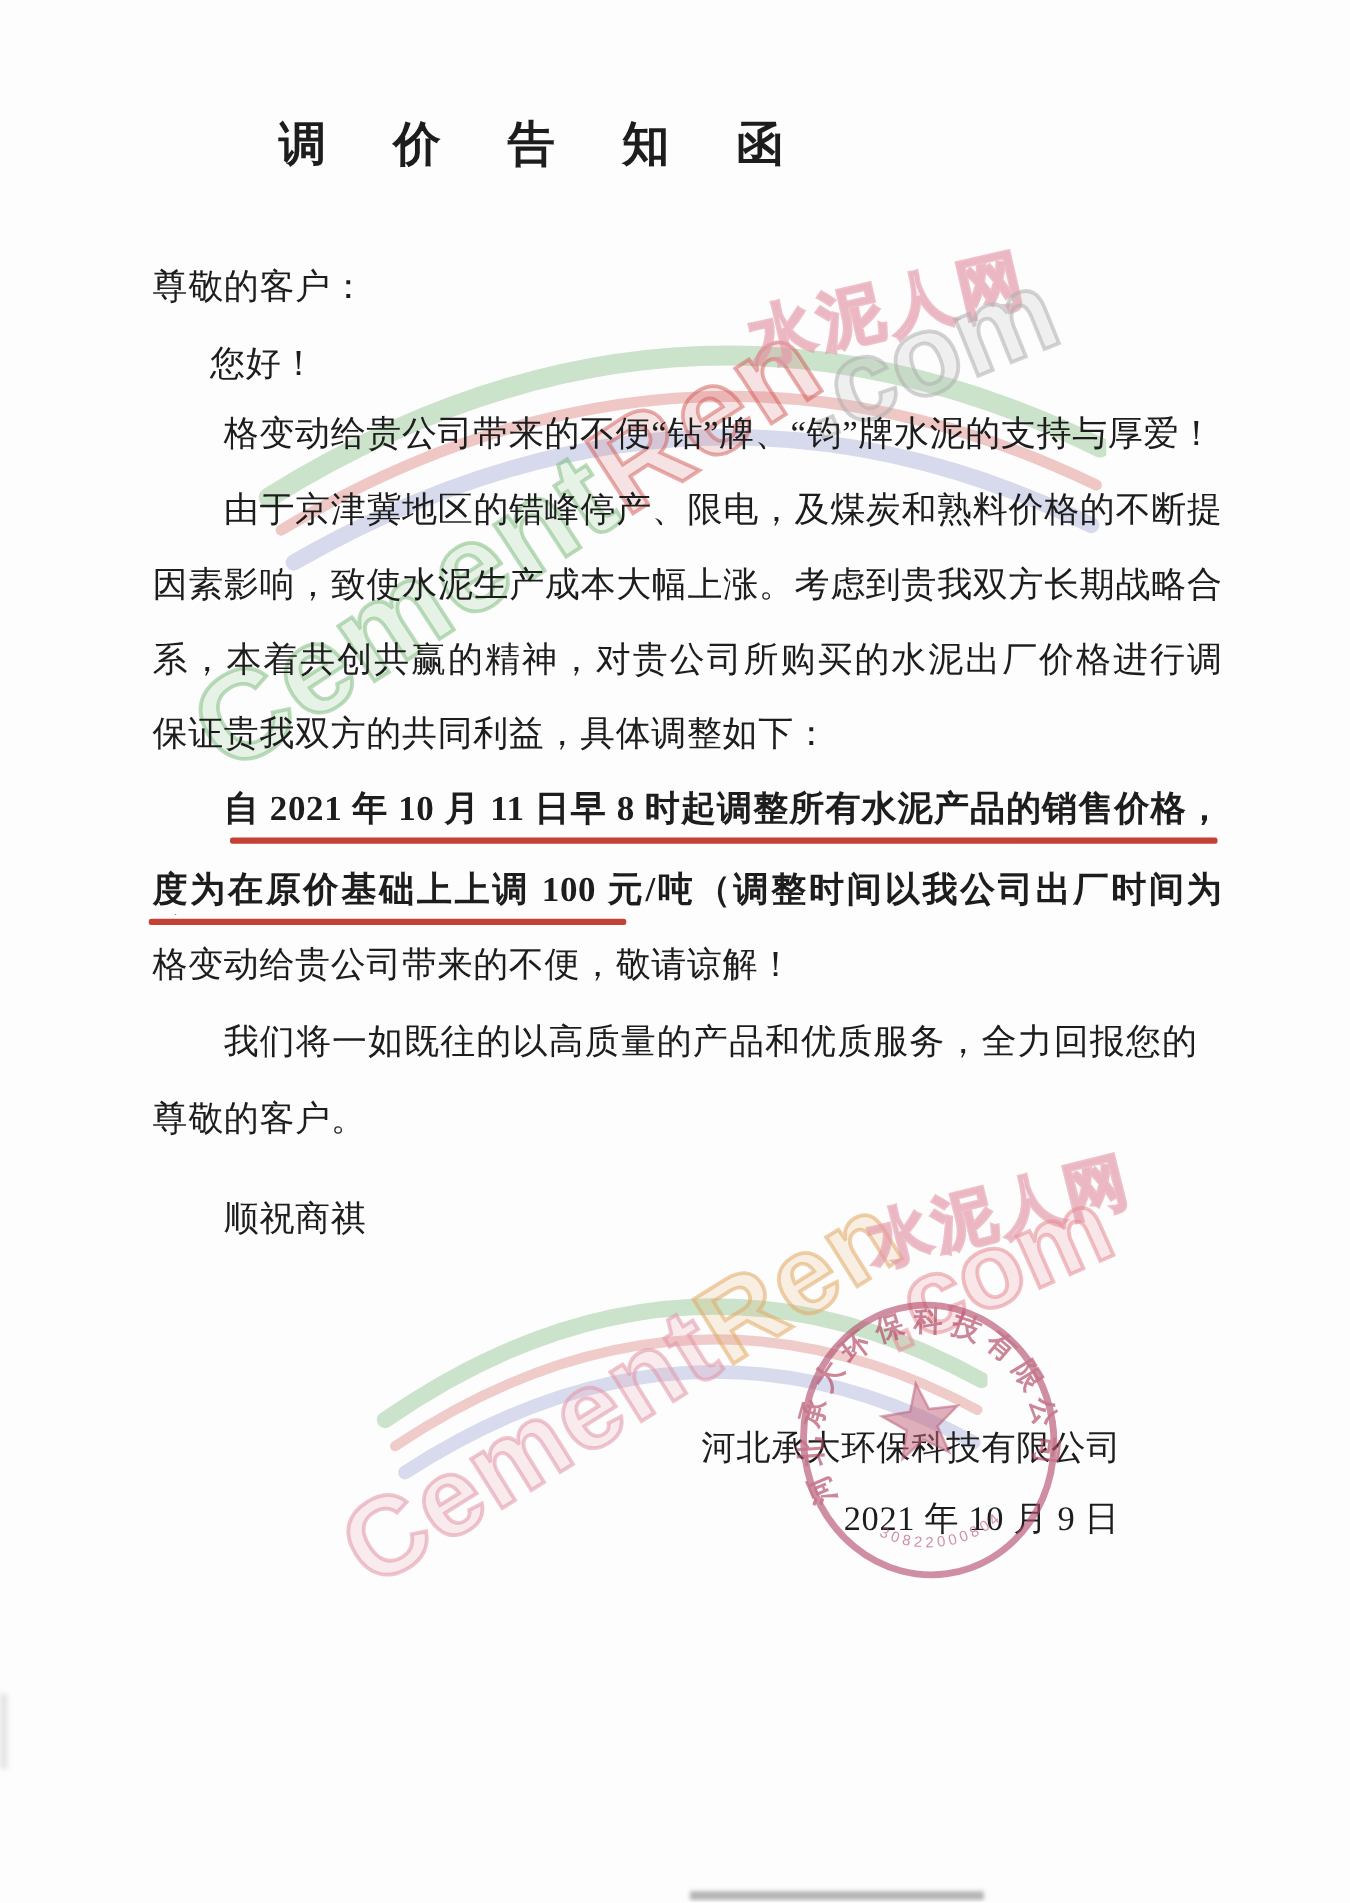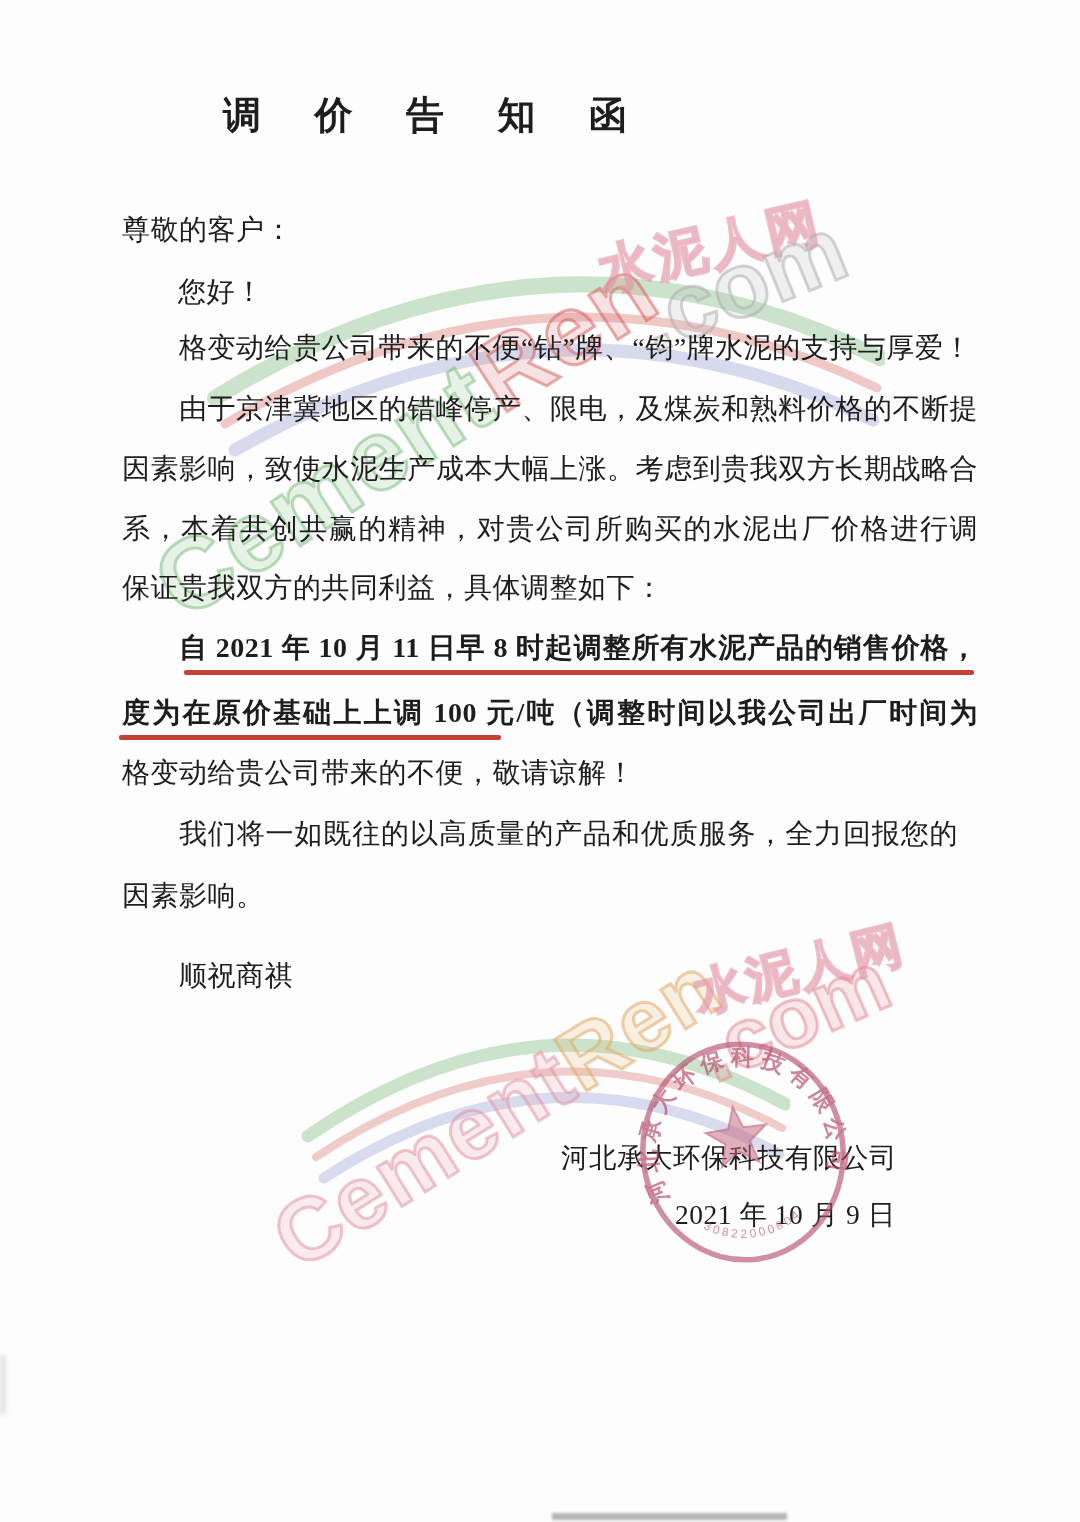--- a/index.html
+++ b/index.html
@@ -64,21 +64,21 @@
   <div class="wm wm-cn" style="left:695px; top:962px; font-size:50px; letter-spacing:4px; transform:rotate(-14deg);
               color:rgba(226,152,168,0.22); -webkit-text-stroke:2.5px rgba(226,152,168,0.6);">水泥人网</div>
 
   <div class="wm wm-com" style="left:703px; top:1008px; font-size:85px; transform:rotate(-24deg);
               color:rgba(230,140,150,0.2); -webkit-text-stroke:3px rgba(230,140,150,0.55);">.com</div>
 
   <div class="title">调 价 告 知 函</div>
 
   <div class="line" style="left:122px; top:213px;">尊敬的客户：</div>
 
-  <div class="line" style="left:178px; top:275px;">您好！</div>
+  <div class="line" style="left:168px; top:275px;">您好！</div>
 
   <div class="line" style="left:179px; top:331px;">格变动给贵公司带来的不便“钻”牌、“钧”牌水泥的支持与厚爱！</div>
 
   <div class="line just" style="left:179px; top:392px; width:799px;">由于京津冀地区的错峰停产、限电，及煤炭和熟料价格的不断提升等</div>
 
   <div class="line just" style="left:122px; top:452px; width:856px;">因素影响，致使水泥生产成本大幅上涨。考虑到贵我双方长期战略合作关</div>
 
   <div class="line just" style="left:122px; top:512px; width:856px;">系，本着共创共赢的精神，对贵公司所购买的水泥出厂价格进行调整，以</div>
 
   <div class="line" style="left:122px; top:571px;">保证贵我双方的共同利益，具体调整如下：</div>
@@ -87,21 +87,21 @@
 
   <div class="line just bold" style="left:122px; top:696px; width:856px;">度为在原价基础上上调 100 元/吨（调整时间以我公司出厂时间为准），因价</div>
 
   <div class="redbar" style="left:184px; top:670px; width:790px;"></div>
   <div class="redbar" style="left:119px; top:735px; width:382px;"></div>
 
   <div class="line" style="left:122px; top:756px;">格变动给贵公司带来的不便，敬请谅解！</div>
 
   <div class="line just" style="left:179px; top:817px; width:779px;">我们将一如既往的以高质量的产品和优质服务，全力回报您的厚</div>
 
-  <div class="line" style="left:122px; top:879px;">因素影响。</div>
+  <div class="line" style="left:122px; top:879px;">尊敬的客户。</div>
 
   <div class="line" style="left:179px; top:959px;">顺祝商祺</div>
 
   <div class="line" style="left:561px; top:1141px; font-size:27.5px;">河北承大环保科技有限公司</div>
 
   <div class="line" style="left:627px; top:1198px; font-size:27.5px;margin-left:48px;">2021 年 10 月 9 日</div>
 
   <svg class="seal" style="left:628px; top:1032px;" width="230" height="240" viewBox="-115 -120 230 240">
     <g transform="rotate(-8)">
       <ellipse cx="0" cy="0" rx="100" ry="108" fill="none" stroke="rgba(181,80,110,0.85)" stroke-width="5.5"></ellipse>

